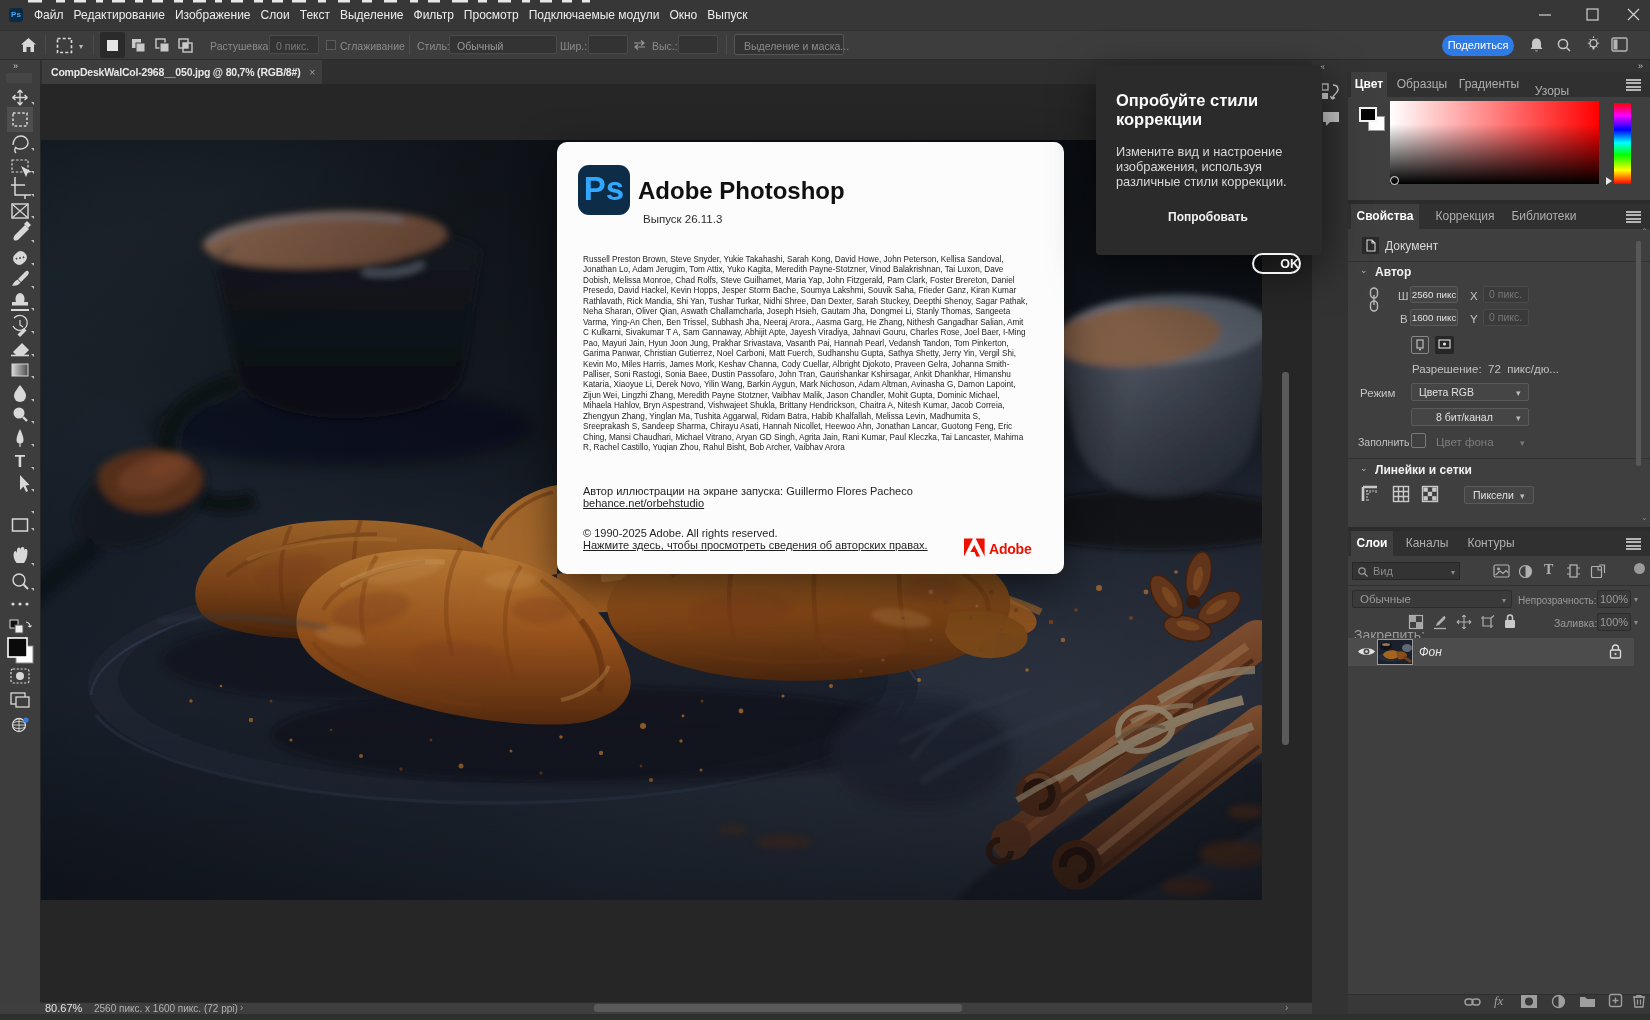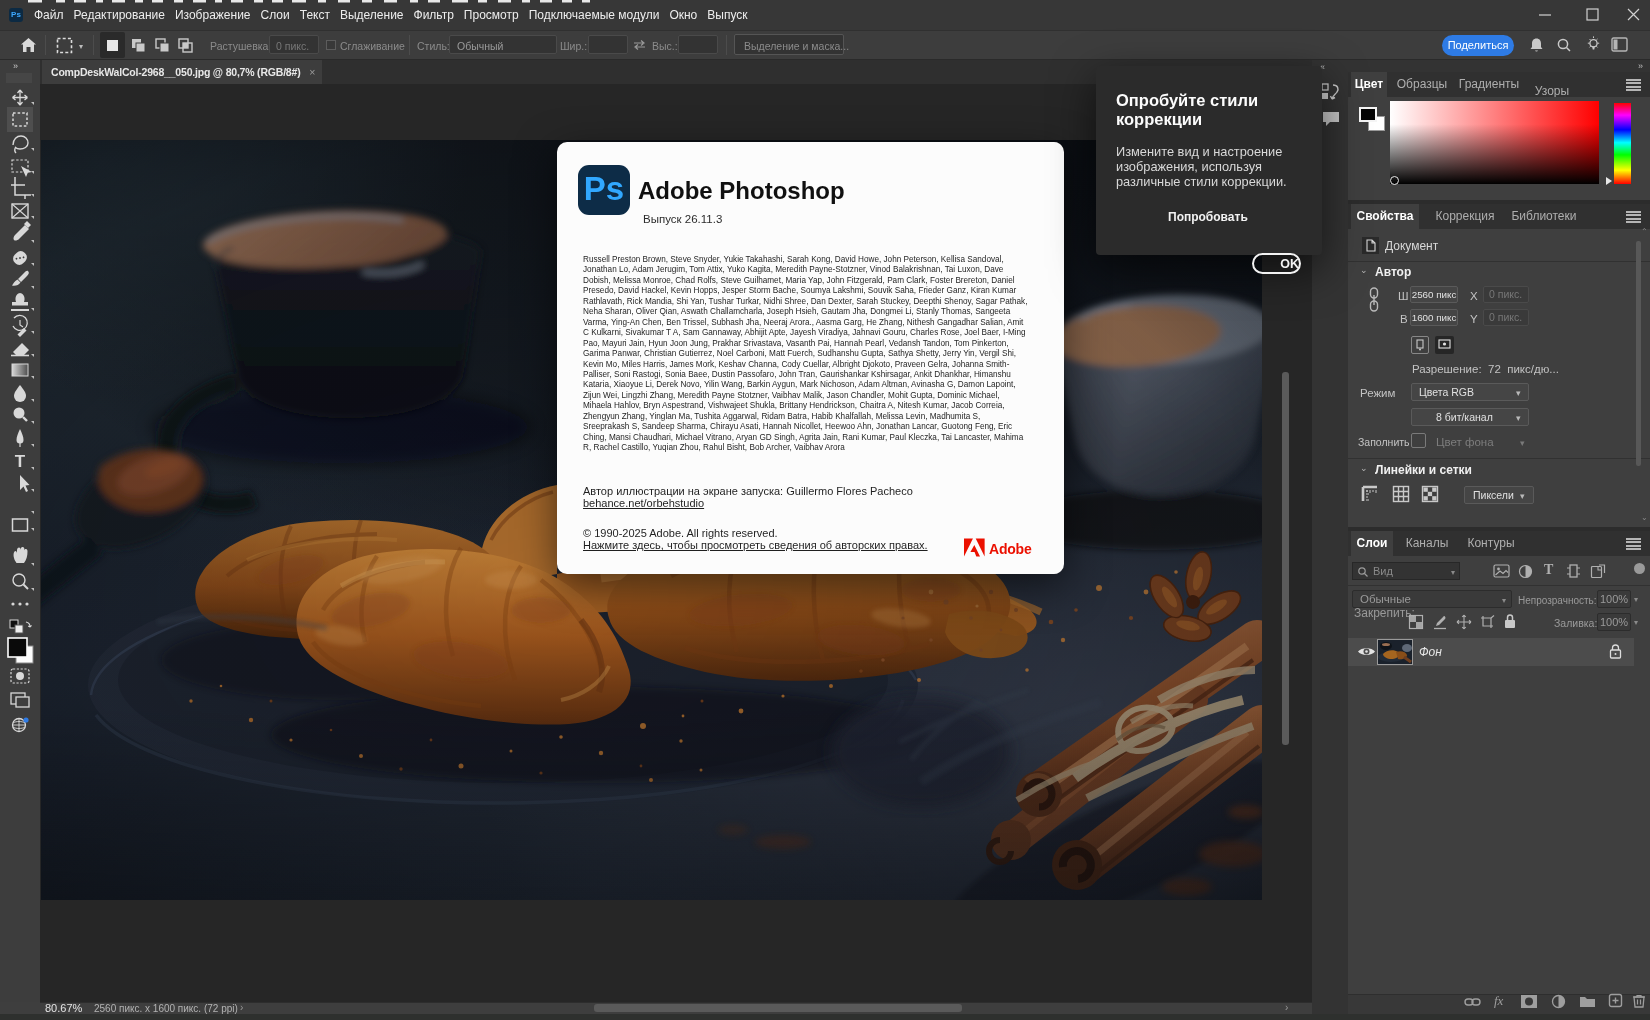--- a/index.html
+++ b/index.html
@@ -826,21 +826,21 @@
       <div style="position:absolute; left:0; top:29px; width:302px; height:1px; background:#313131;"></div>
       
       <div style="position:absolute; left:4px; top:34px; width:160px; height:18px; background:#3a3a3a; border:1px solid #2c2c2c; border-radius:2px;">
         <span style="position:absolute; left:7px; top:2px; color:#9a9a9a; font-size:11.5px;">Обычные</span>
         <span style="position:absolute; right:5px; top:5px; color:#8a8a8a; font-size:8px;">▾</span>
       </div>
       <div class="dimlbl" style="left:170px; top:39px; color:#9a9a9a; font-size:10px;">Непрозрачность:</div>
       <div style="position:absolute; left:249px; top:34px; width:34px; height:18px; background:#3a3a3a; border:1px solid #2c2c2c; border-radius:2px; color:#9a9a9a; font-size:11px; line-height:16px; text-align:center;">100%</div>
       <span style="position:absolute; left:286px; top:39px; color:#8a8a8a; font-size:8px;">▾</span>
       
-      <div class="dimlbl" style="left:6px; top:50px; color:#9a9a9a; font-size:12px;">Закрепить:</div>
+      <div class="dimlbl" style="left:6px; top:71px; color:#9a9a9a; font-size:14px;">Закрепить:</div>
       <svg style="position:absolute; left:60px; top:58px;" width="16" height="16" viewBox="0 0 16 16">
         <rect x="1.5" y="1.5" width="13" height="13" fill="none" stroke="#b0b0b0" stroke-width="1.2"></rect>
         <path d="M1.5 1.5 H8 V8 H14.5 V14.5 H8 V8 H1.5 Z" fill="#b0b0b0" opacity="0.9"></path>
       </svg>
       <svg style="position:absolute; left:84px; top:58px;" width="16" height="16" viewBox="0 0 16 16">
         <path d="M12.5 2 C13.8 3.3 13.8 4.2 12.8 5.2 L7 11 L4 12 L5 9 L10.8 3.2 C11.6 2.3 11.8 1.6 12.5 2 Z" fill="#b0b0b0"></path>
         <path d="M2 14.5 H14" stroke="#b0b0b0" stroke-width="1.3"></path>
       </svg>
       <svg style="position:absolute; left:108px; top:58px;" width="16" height="16" viewBox="0 0 16 16">
         <path d="M8 1 V15 M1 8 H15 M8 1 L6.2 3 M8 1 L9.8 3 M8 15 L6.2 13 M8 15 L9.8 13 M1 8 L3 6.2 M1 8 L3 9.8 M15 8 L13 6.2 M15 8 L13 9.8" stroke="#b0b0b0" stroke-width="1.1" fill="none"></path>

